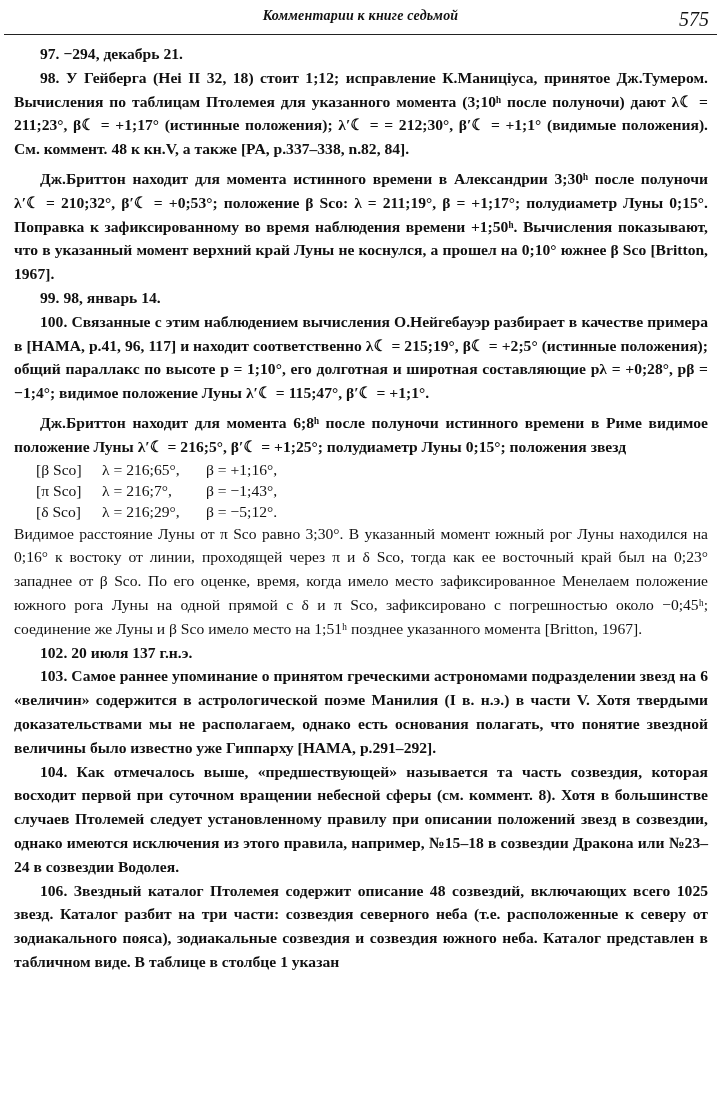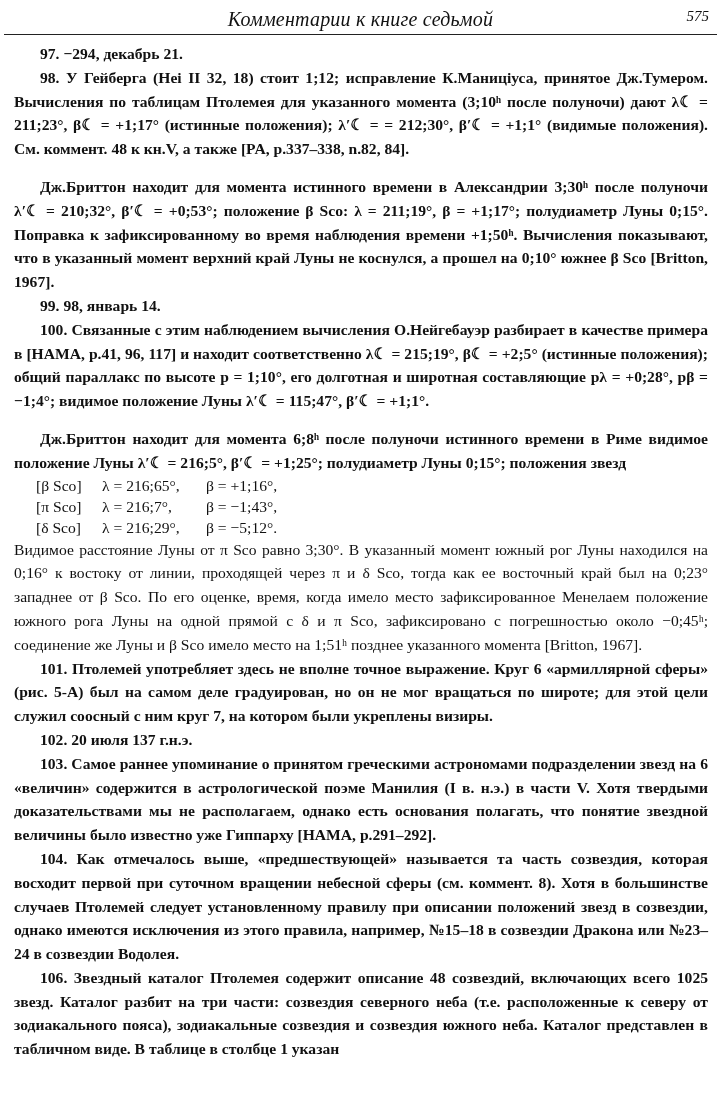--- a/index.html
+++ b/index.html
@@ -7,36 +7,36 @@
     width: 721px; height: 1100px; overflow: hidden;
     font-family: "Liberation Serif", serif;
     color: #111111;
     position: relative;
   }
   .header {
     position: absolute; left: 0; top: 0; width: 721px; height: 40px;
   }
   .running-title {
     position: absolute; left: 0; right: 0; top: 8px; text-align: center;
-    font-style: italic; font-size: 20px; letter-spacing: 0.2px;
+    font-style: italic; font-size: 14px; letter-spacing: 0.2px; font-weight: bold;
   }
   .page-number {
-    position: absolute; right: 12px; top: 8px; font-style: italic; font-size: 15px;
+    position: absolute; right: 12px; top: 8px; font-style: italic; font-size: 20px;
   }
   .rule {
     position: absolute; left: 4px; right: 4px; top: 34px; height: 0;
     border-top: 1.3px solid #222;
   }
   .content {
     position: absolute; left: 14px; width: 694px; top: 42px;
     font-size: 15.6px; line-height: 23.8px; text-align: justify;
   }
   .p { margin: 0; text-indent: 0; }
   .p.ind { text-indent: 26px; font-weight: bold; }
-  .p.gap { margin-top: 14px; }
+  .p.gap { margin-top: 6px; }
   .stars { margin: 0 0 0 22px; }
   .star-row { display: flex; height: 21px; line-height: 21px; align-items: center; }
   .star-row .c1 { width: 66px; }
   .star-row .c2 { width: 104px; }
   .star-row .c3 { width: 120px; }
 </style>
 </head>
 <body>
 
 <div class="header">
@@ -65,18 +65,17 @@
       <span class="c3">β = −1;43°,</span>
     </div>
     <div class="star-row">
       <span class="c1">[δ Sco]</span>
       <span class="c2">λ = 216;29°,</span>
       <span class="c3">β = −5;12°.</span>
     </div>
   </div>
 
   <p class="p">Видимое расстояние Луны от π Sco равно 3;30°. В указанный момент южный рог Луны находился на 0;16° к востоку от линии, проходящей через π и δ Sco, тогда как ее восточный край был на 0;23° западнее от β Sco. По его оценке, время, когда имело место зафиксированное Менелаем положение южного рога Луны на одной прямой с δ и π Sco, зафиксировано с погрешностью около −0;45ʰ; соединение же Луны и β Sco имело место на 1;51ʰ позднее указанного момента [Britton, 1967].</p>
-  <p class="p ind">101. Птолемей употребляет здесь не вполне точное выражение. Круг 6 «армиллярной сферы» (рис. 5-А) был на самом деле градуирован, но он не мог вращаться по широте; для этой цели служил соосный с ним круг 7, на котором были укреплены визиры.</p>
   <p class="p ind">102. 20 июля 137 г.н.э.</p>
   <p class="p ind">103. Самое раннее упоминание о принятом греческими астрономами подразделении звезд на 6 «величин» содержится в астрологической поэме Манилия (I в. н.э.) в части V. Хотя твердыми доказательствами мы не располагаем, однако есть основания полагать, что понятие звездной величины было известно уже Гиппарху [HAMA, p.291–292].</p>
   <p class="p ind">104. Как отмечалось выше, «предшествующей» называется та часть созвездия, которая восходит первой при суточном вращении небесной сферы (см. коммент. 8). Хотя в большинстве случаев Птолемей следует установленному правилу при описании положений звезд в созвездии, однако имеются исключения из этого правила, например, №15–18 в созвездии Дракона или №23–24 в созвездии Водолея.</p>
   <p class="p ind">106. Звездный каталог Птолемея содержит описание 48 созвездий, включающих всего 1025 звезд. Каталог разбит на три части: созвездия северного неба (т.е. расположенные к северу от зодиакального пояса), зодиакальные созвездия и созвездия южного неба. Каталог представлен в табличном виде. В таблице в столбце 1 указан</p>
 </div>
 
 </body></html>

